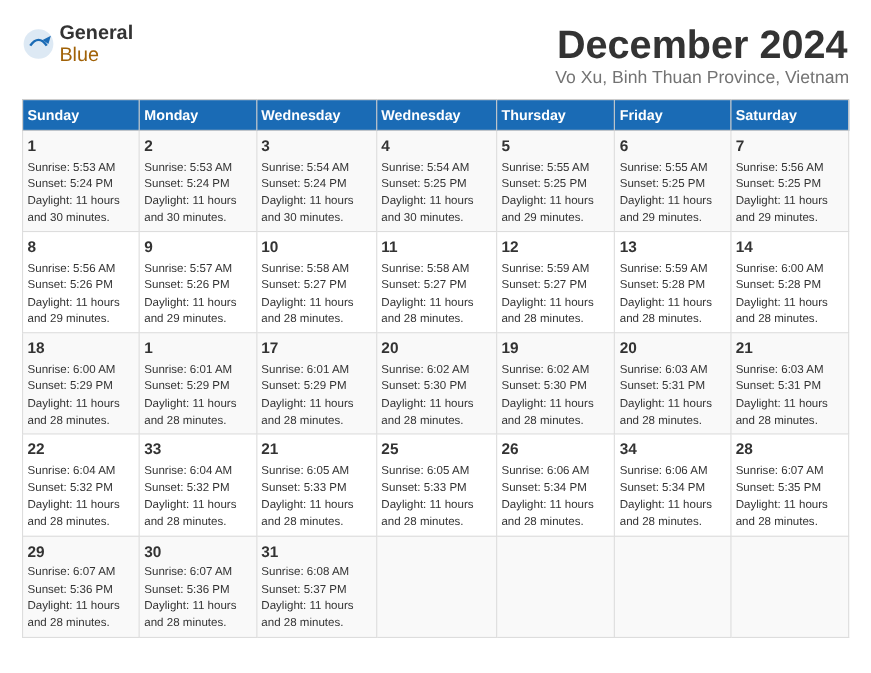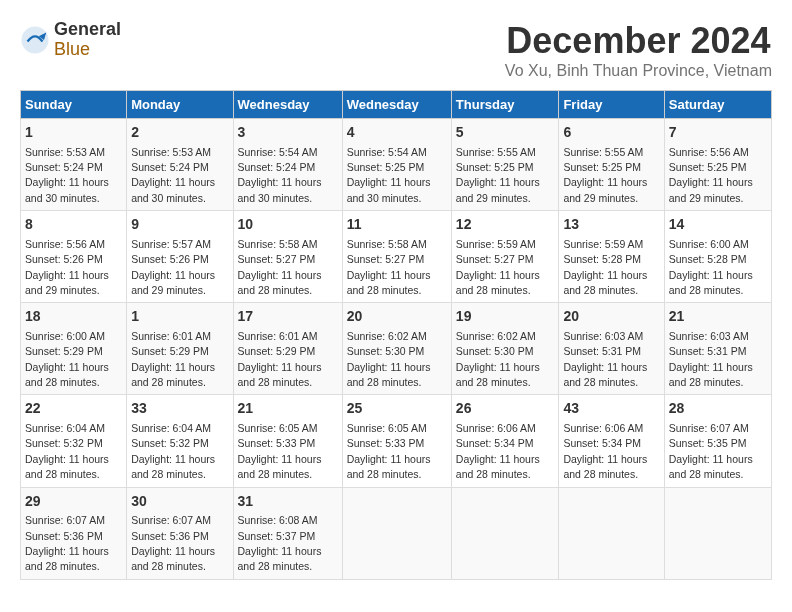--- a/index.html
+++ b/index.html
@@ -180,21 +180,21 @@
         <td><span class="day-number">22</span>
 <span class="day-info">Sunrise: 6:04 AM<br>Sunset: 5:32 PM<br>Daylight: 11 hours and 28 minutes.</span></td>
         <td><span class="day-number">33</span>
 <span class="day-info">Sunrise: 6:04 AM<br>Sunset: 5:32 PM<br>Daylight: 11 hours and 28 minutes.</span></td>
         <td><span class="day-number">21</span>
 <span class="day-info">Sunrise: 6:05 AM<br>Sunset: 5:33 PM<br>Daylight: 11 hours and 28 minutes.</span></td>
         <td><span class="day-number">25</span>
 <span class="day-info">Sunrise: 6:05 AM<br>Sunset: 5:33 PM<br>Daylight: 11 hours and 28 minutes.</span></td>
         <td><span class="day-number">26</span>
 <span class="day-info">Sunrise: 6:06 AM<br>Sunset: 5:34 PM<br>Daylight: 11 hours and 28 minutes.</span></td>
-        <td><span class="day-number">43</span>
+        <td><span class="day-number">34</span>
 <span class="day-info">Sunrise: 6:06 AM<br>Sunset: 5:34 PM<br>Daylight: 11 hours and 28 minutes.</span></td>
         <td><span class="day-number">28</span>
 <span class="day-info">Sunrise: 6:07 AM<br>Sunset: 5:35 PM<br>Daylight: 11 hours and 28 minutes.</span></td>
       </tr>
       <tr>
         <td><span class="day-number">29</span>
 <span class="day-info">Sunrise: 6:07 AM<br>Sunset: 5:36 PM<br>Daylight: 11 hours and 28 minutes.</span></td>
         <td><span class="day-number">30</span>
 <span class="day-info">Sunrise: 6:07 AM<br>Sunset: 5:36 PM<br>Daylight: 11 hours and 28 minutes.</span></td>
         <td><span class="day-number">31</span>

